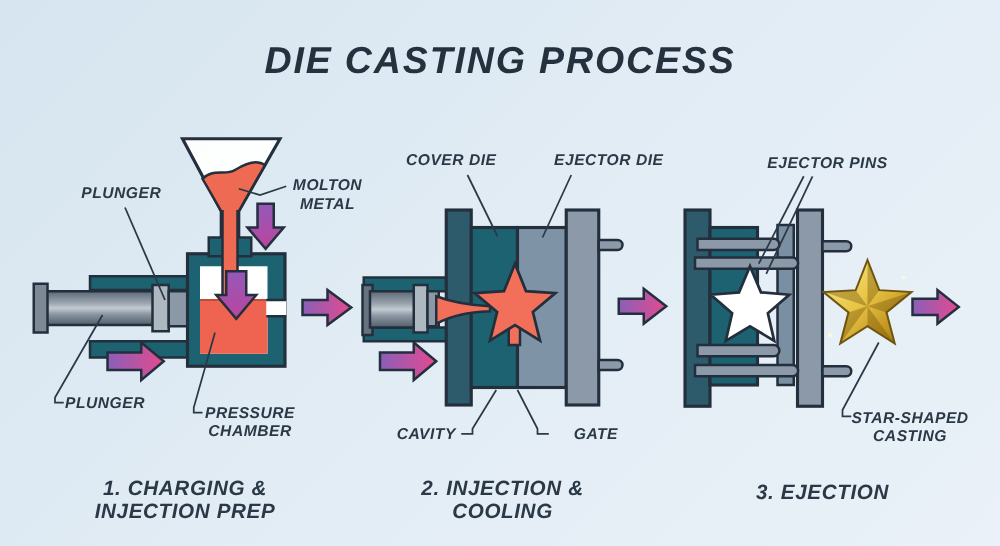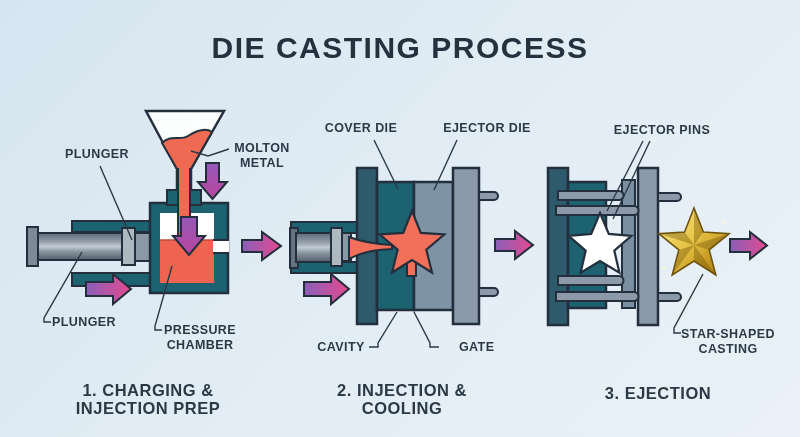--- a/index.html
+++ b/index.html
@@ -2,21 +2,21 @@
 <html><head>
 <meta charset="utf-8">
 <style>
   html,body{margin:0;padding:0;}
   body{
     width:800px;height:437px;
     font-family:"Liberation Sans",sans-serif;
     background:linear-gradient(135deg,#d6e5f0 0%,#e3edf5 55%,#eaf1f8 100%);
     overflow:hidden;
   }
-  .stage-wrap{width:800px;height:315px;position:relative;}
+  .stage-wrap{width:800px;height:315px;position:relative;font-style:italic;}
   svg{display:block;}
   text{font-family:"Liberation Sans",sans-serif;fill:#2b3947;}
   .lbl{font-size:12.5px;font-weight:bold;letter-spacing:.4px;}
   .cap{font-size:16.5px;font-weight:bold;letter-spacing:.5px;}
   .title{font-size:30px;font-weight:bold;letter-spacing:1.5px;fill:#25313e;}
   .ln{stroke:#2b3947;stroke-width:1.4;fill:none;}
   .outl{stroke:#232f3c;stroke-width:2.5;}
   .outl2{stroke:#232f3c;stroke-width:2;}
 </style>
 </head>

